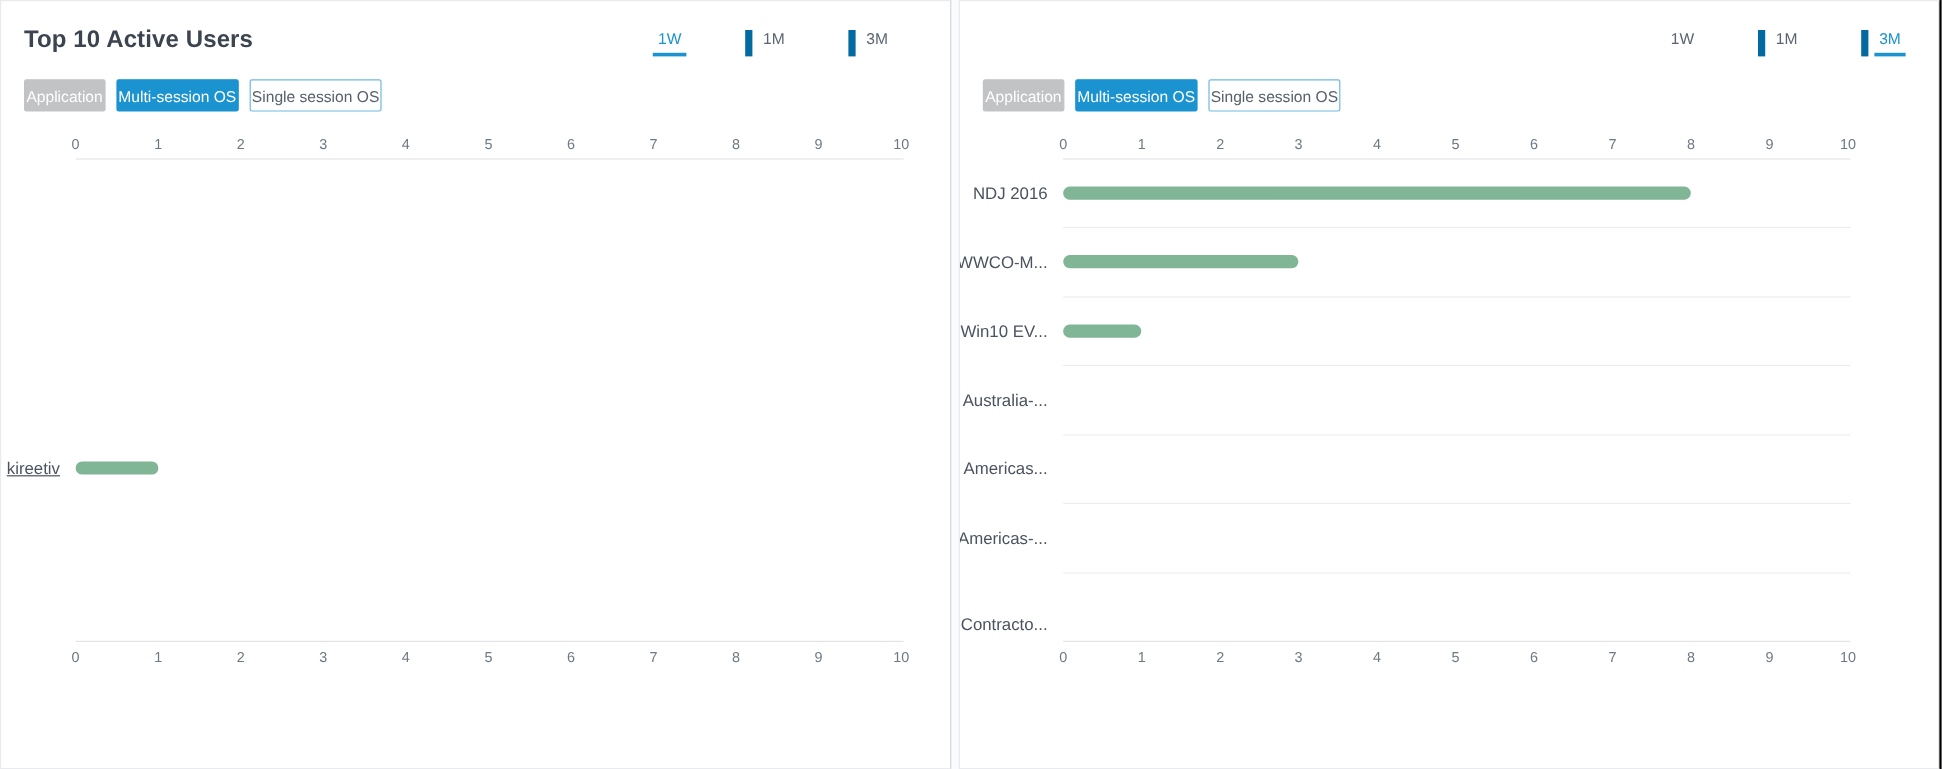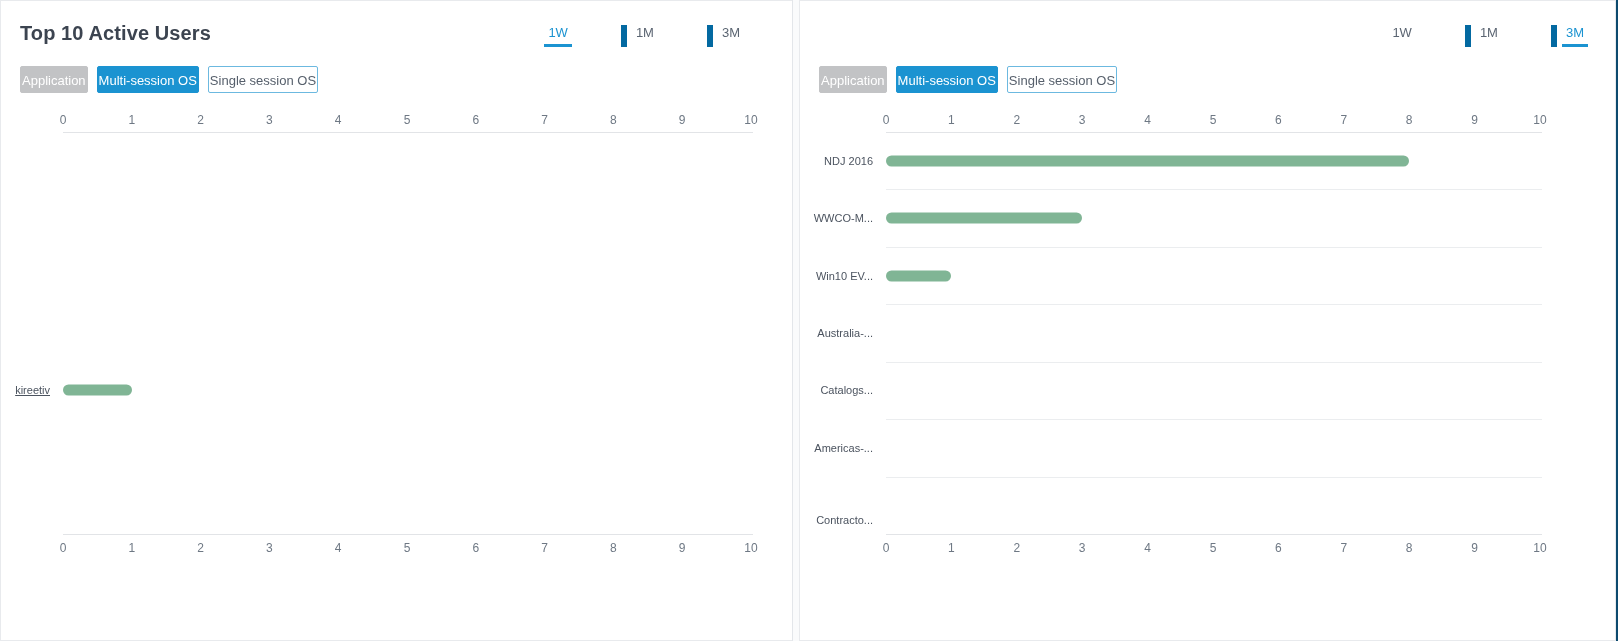--- a/index.html
+++ b/index.html
@@ -13,21 +13,21 @@
     font-family: "Liberation Sans", sans-serif;
     overflow: hidden;
     position: relative;
   }
 
   .page {
     position: relative;
     width: 1618px;
     height: 641px;
     display: flex;
-    background: #0c4a6e;
+    background: #000000;
   }
 
   
   .panel {
     position: relative;
     height: 641px;
     background: #ffffff;
     box-sizing: border-box;
     overflow: hidden;
   }
@@ -172,21 +172,21 @@
   }
 
   .gridline {
     position: absolute;
     height: 1px;
     background: #ebedef;
   }
 
   .cat-label {
     position: absolute;
-    font-size: 11px;
+    font-size: 14px;
     color: #4b535f;
     transform: translateY(-50%);
     white-space: nowrap;
   }
 
   .bar {
     position: absolute;
     height: 11px;
     background: #80b595;
     border-radius: 6px;
@@ -298,19 +298,19 @@
         <div class="gridline" style="left: 86px; width: 656px; top: 256.714px;"></div>
         <div class="gridline" style="left: 86px; width: 656px; top: 314.143px;"></div>
         <div class="gridline" style="left: 86px; width: 656px; top: 371.571px;"></div>
         <div class="cat-label" style="top: 55.7143px; right: 742px;">NDJ 2016</div>
         <div class="bar" title="NDJ 2016: 8" style="left: 86px; width: 523.2px; top: 55.7143px; background: rgb(128, 181, 149);"></div>
         <div class="cat-label" style="top: 113.143px; right: 742px;">WWCO-M...</div>
         <div class="bar" title="WWCO-M...: 3" style="left: 86px; width: 196.2px; top: 113.143px; background: rgb(128, 181, 149);"></div>
         <div class="cat-label" style="top: 170.571px; right: 742px;">Win10 EV...</div>
         <div class="bar" title="Win10 EV...: 1" style="left: 86px; width: 65.4px; top: 170.571px; background: rgb(128, 181, 149);"></div>
         <div class="cat-label" style="top: 228px; right: 742px;">Australia-...</div>
-        <div class="cat-label" style="top: 285.429px; right: 742px;">Catalogs...</div>
+        <div class="cat-label" style="top: 285.429px; right: 742px;">Americas...</div>
         <div class="cat-label" style="top: 342.857px; right: 742px;">Americas-...</div>
         <div class="cat-label" style="top: 400.286px; right: 742px; margin-top: 15px;">Contracto...</div>
       </div>
   </div>
 
 </div>
 
 </body></html>

